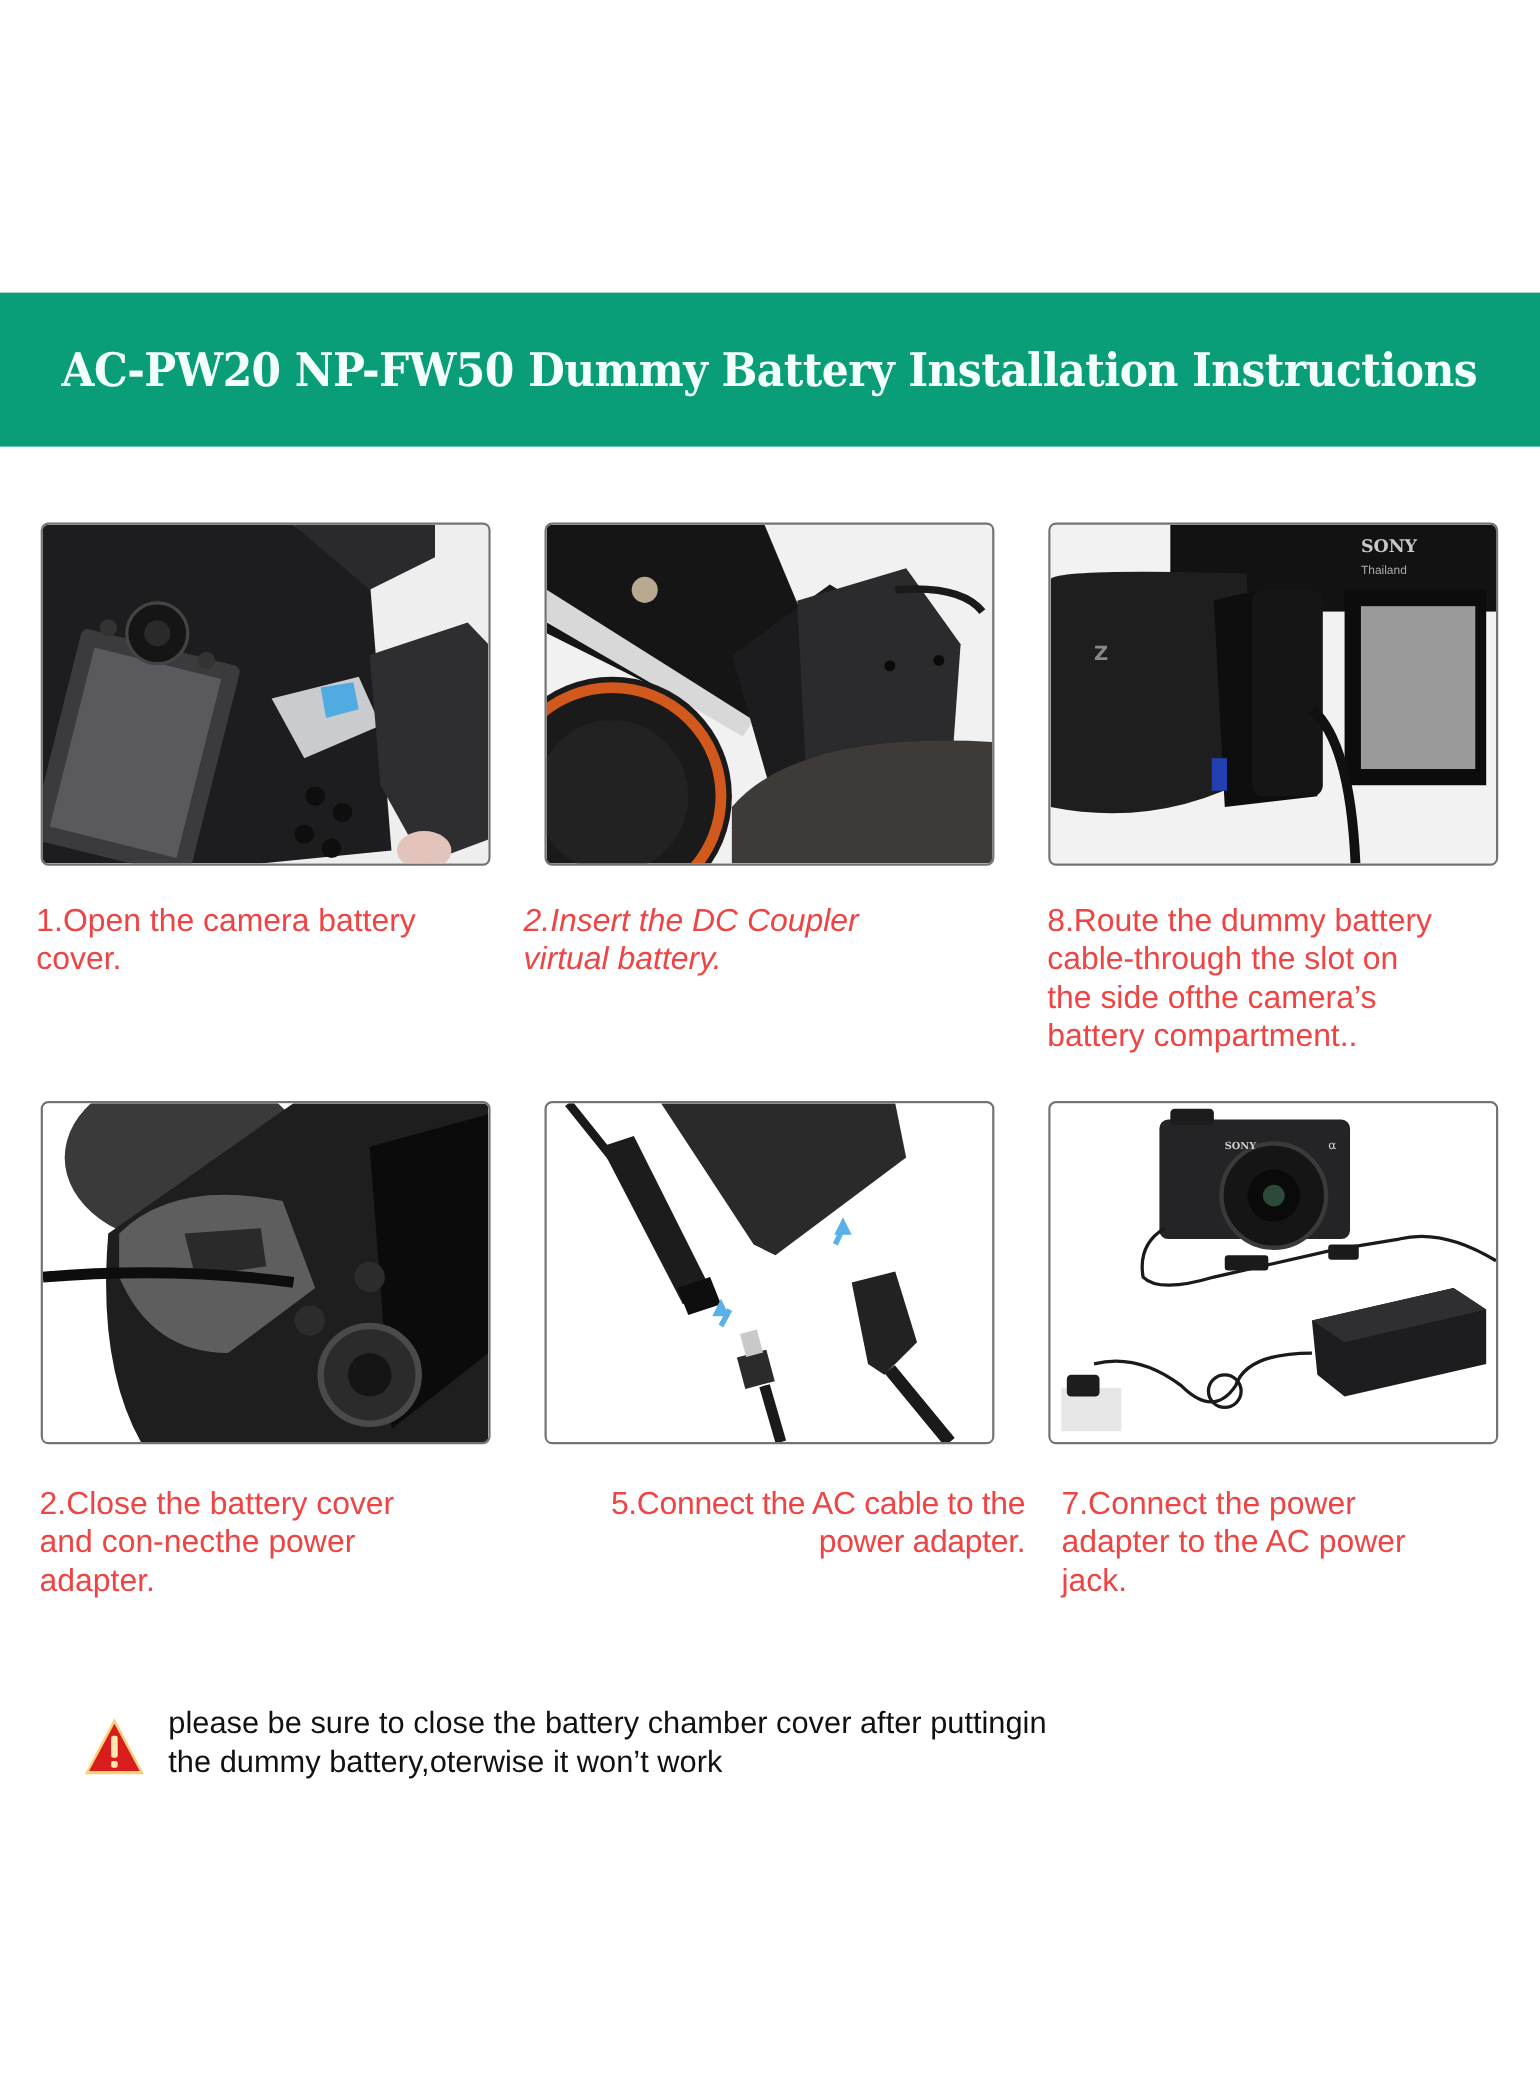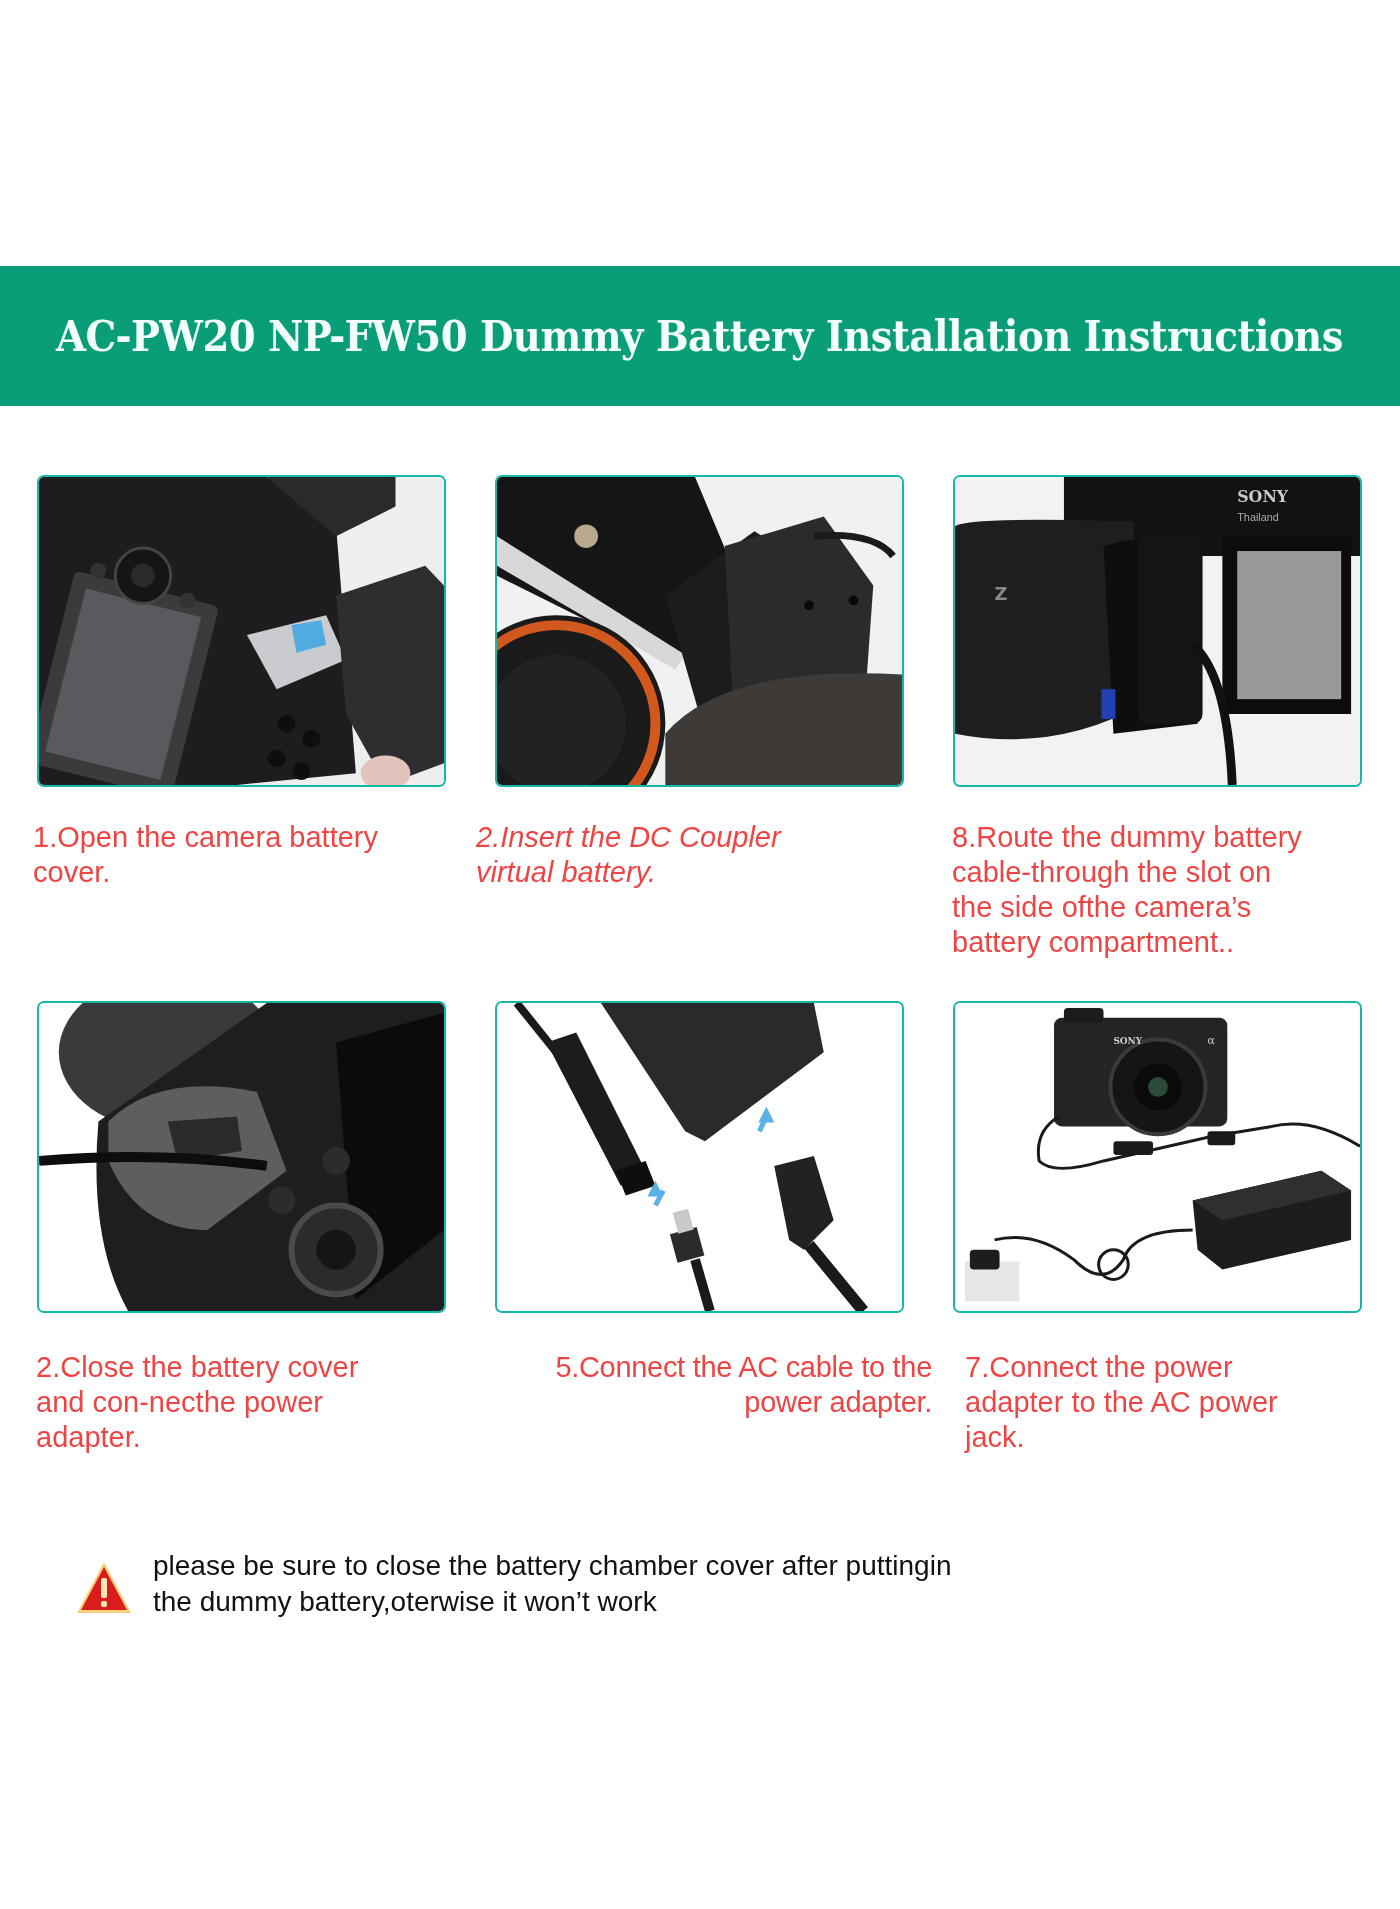--- a/index.html
+++ b/index.html
@@ -12,21 +12,21 @@
     display: flex; align-items: center; justify-content: flex-start;
   }
   .banner-title {
     font-family: "DejaVu Serif", serif; font-weight: bold;
     color: #f2fffb; font-size: 42px; letter-spacing: -0.6px;
     white-space: nowrap; transform: scaleX(0.92);
   }
 
   .panel {
     position: absolute; width: 409px; height: 312px;
-    border: 2px solid #14b8a6; border-radius: 7px; overflow: hidden;
+    border: 2px solid #737373; border-radius: 7px; overflow: hidden;
     background: #f4f4f4;
   }
   .panel svg { width: 100%; height: 100%; display: block; }
 
   .p1 { left: 37px;  top: 475px; }
   .p2 { left: 495px; top: 475px; }
   .p3 { left: 953px; top: 475px; }
   .p4 { left: 37px;  top: 1001px; }
   .p5 { left: 495px; top: 1001px; }
   .p6 { left: 953px; top: 1001px; }

